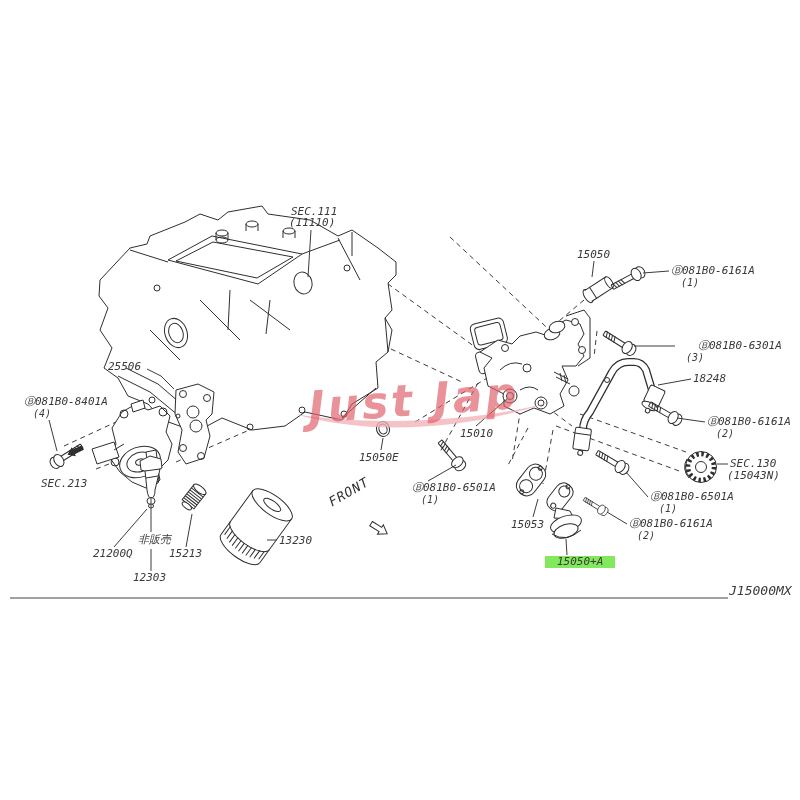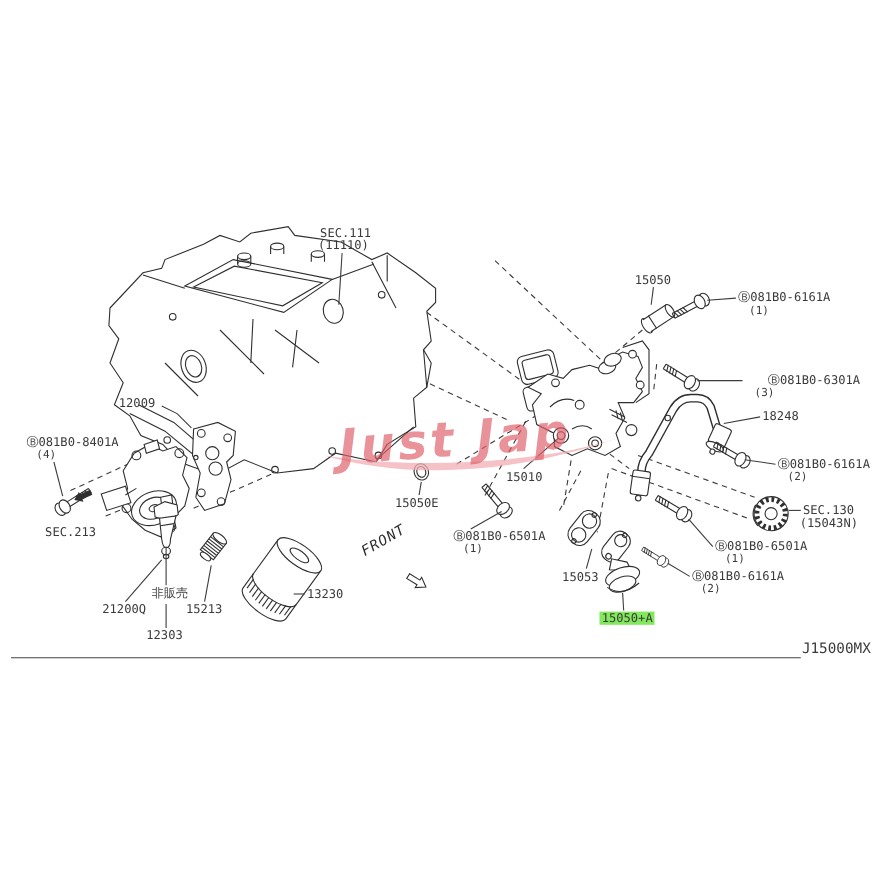--- a/index.html
+++ b/index.html
@@ -1,23 +1,23 @@
 <!DOCTYPE html>
 <html><head>
 <meta charset="utf-8">
 <style>
   html,body{margin:0;padding:0;background:#fff;}
   #canvas{position:relative;width:800px;height:800px;background:#fff;overflow:hidden;
           font-family:"DejaVu Sans Mono","Liberation Mono",monospace;}
   svg{position:absolute;left:0;top:0;}
   .lbl{position:absolute;font-size:11px;line-height:12px;color:#3a3a3a;white-space:nowrap;
-       font-family:"DejaVu Sans Mono","DejaVu Sans",monospace;}
+       font-family:"DejaVu Sans Mono","DejaVu Sans",monospace;font-style:italic;}
   .lbl.big{font-size:13px;}
   .qty{font-size:10px;}
-  .hl{background:#82e95c;padding:0 2px;}
+  .hl{background:#82e95c;padding:0 12px;}
   #front-label{transform:rotate(-30deg);transform-origin:left top;font-style:italic;
                font-size:13px;letter-spacing:1px;color:#2f2f2f;}
   #watermark{position:absolute;left:308px;top:372px;width:280px;
              font-family:"DejaVu Sans","Liberation Sans",sans-serif;
              font-size:44px;font-weight:900;font-style:italic;letter-spacing:3px;
              color:#df6069;opacity:.68;transform:rotate(-4deg);pointer-events:none;}
   .ink{stroke:#2f2f2f;stroke-width:1;fill:none;}
   .inkf{stroke:#2f2f2f;stroke-width:1;fill:#fff;}
   .dash{stroke:#3c3c3c;stroke-width:1;fill:none;stroke-dasharray:5 4;}
   .lead{stroke:#3c3c3c;stroke-width:1;fill:none;}
@@ -257,21 +257,21 @@
 
   <path d="M295,414 C370,436 470,432 568,396 C505,420 380,428 295,414 Z" fill="#f1aeb4" opacity="0.75"></path>
 
   <path d="M10,598 L728,598" stroke="#444" stroke-width="1"></path>
 </svg>
 
 <div id="watermark">Just Jap</div>
 
 <div class="lbl" style="left:291px;top:206px">SEC.111</div>
 <div class="lbl" style="left:289px;top:217px">(11110)</div>
-<div class="lbl" style="left:108px;top:361px">12009</div>
+<div class="lbl" style="left:108px;top:361px">25506</div>
 <div class="lbl" style="left:24px;top:396px">Ⓑ081B0-8401A</div>
 <div class="lbl qty" style="left:33px;top:408px">(4)</div>
 <div class="lbl" style="left:41px;top:478px">SEC.213</div>
 <div class="lbl" style="left:93px;top:548px">21200Q</div>
 <div class="lbl" style="left:138px;top:534px">非販売</div>
 <div class="lbl" style="left:169px;top:548px">15213</div>
 <div class="lbl" style="left:133px;top:572px">12303</div>
 <div class="lbl" style="left:279px;top:535px">13230</div>
 <div class="lbl" style="left:359px;top:452px">15050E</div>
 <div class="lbl" id="front-label" style="left:327px;top:498px">FRONT</div>

